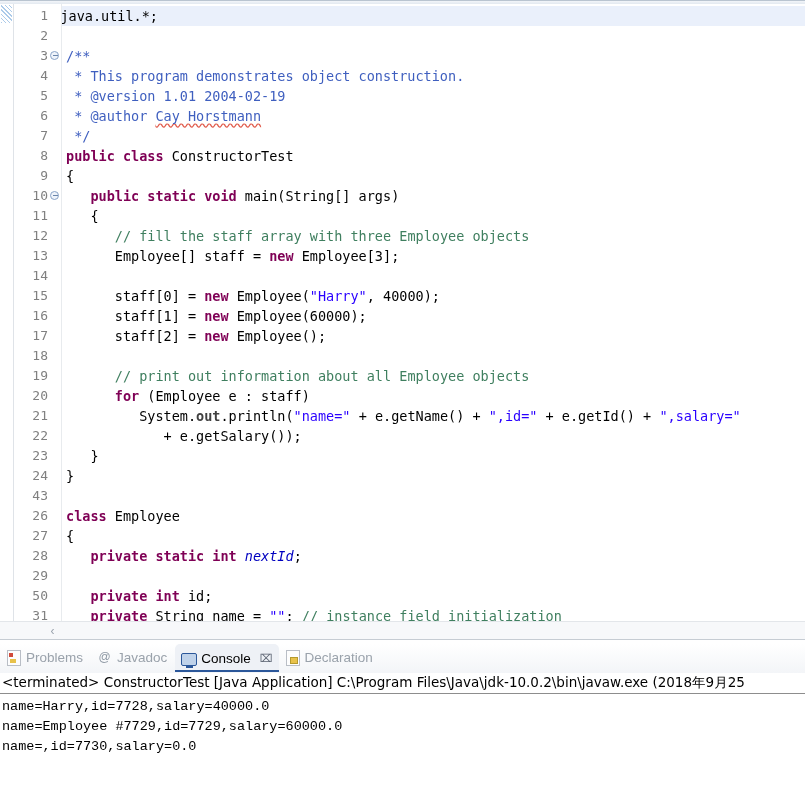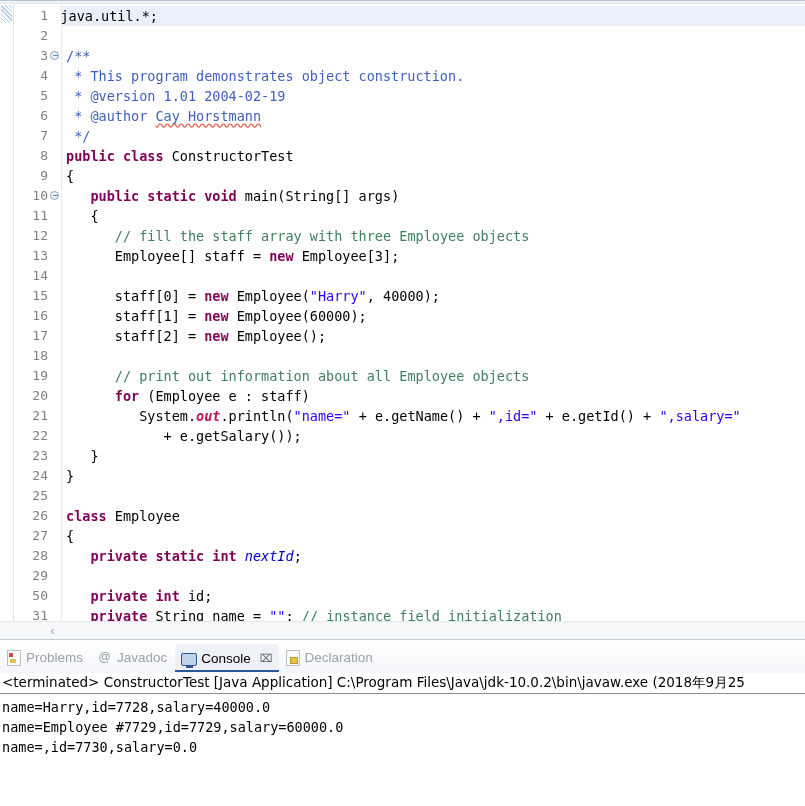--- a/index.html
+++ b/index.html
@@ -84,21 +84,21 @@
     padding-top:2px;
     color:#000000;
     white-space:pre;
   }
   .code .row{height:20px;display:block;white-space:pre;position:relative;padding-left:4px;}
   .code .row.current{background:#eaf0fb;margin-left:-62px;}
   .kw{color:#7f0055;font-weight:bold;}
   .str{color:#2a00ff;}
   .cmt{color:#3f7f5f;}
   .doc{color:#3f5fbf;}
-  .stat{color:#be185d;font-weight:bold;font-style:italic;margin-top:13px;}
+  .stat{color:#404040;font-weight:bold;margin-top:13px;}
   .fieldi{color:#0000c0;font-style:italic;text-align:right;}
   .plain{color:#000000;}
   .spell{
     text-decoration:underline wavy #e05a4a;
     text-underline-offset:2px;
   }
   .caret{
     display:inline-block;width:0;border-left:1.5px solid #000;height:14px;
     vertical-align:-2px;margin-right:-1.5px;
   }
@@ -190,21 +190,21 @@
     padding:1px 0 0 2px;box-sizing:border-box;
     border-bottom:1px solid #8d8d8d;
   }
   .console-out{
     position:absolute;left:0;top:22px;width:805px;height:111px;
     font-family:"DejaVu Sans Mono","Liberation Mono",monospace;
     font-size:13.5px;line-height:20px;color:#000;
     padding:2px 0 0 2px;box-sizing:border-box;
     white-space:pre;
   }
-  .console-out .cline{display:block;height:20px;white-space:pre;}
+  .console-out .cline{display:block;height:20px;white-space:pre;font-family:Liberation Mono, monospace;}
 </style>
 </head>
 <body>
 
 <div class="app">
 
   <div class="editor-wrap">
     <div class="editor-top-edge"></div>
 
     <div class="editor-body">
@@ -230,21 +230,21 @@
           <span class="ln">15</span>
           <span class="ln">16</span>
           <span class="ln">17</span>
           <span class="ln">18</span>
           <span class="ln">19</span>
           <span class="ln">20</span>
           <span class="ln">21</span>
           <span class="ln">22</span>
           <span class="ln">23</span>
           <span class="ln">24</span>
-          <span class="ln">25</span>
+          <span class="ln">43</span>
           <span class="ln">26</span>
           <span class="ln">27</span>
           <span class="ln">28</span>
           <span class="ln">29</span>
           <span class="ln">50</span>
           <span class="ln">31</span>
         </div>
 
       <div class="fold-col" id="fold-col">
           <span class="fc"></span>

